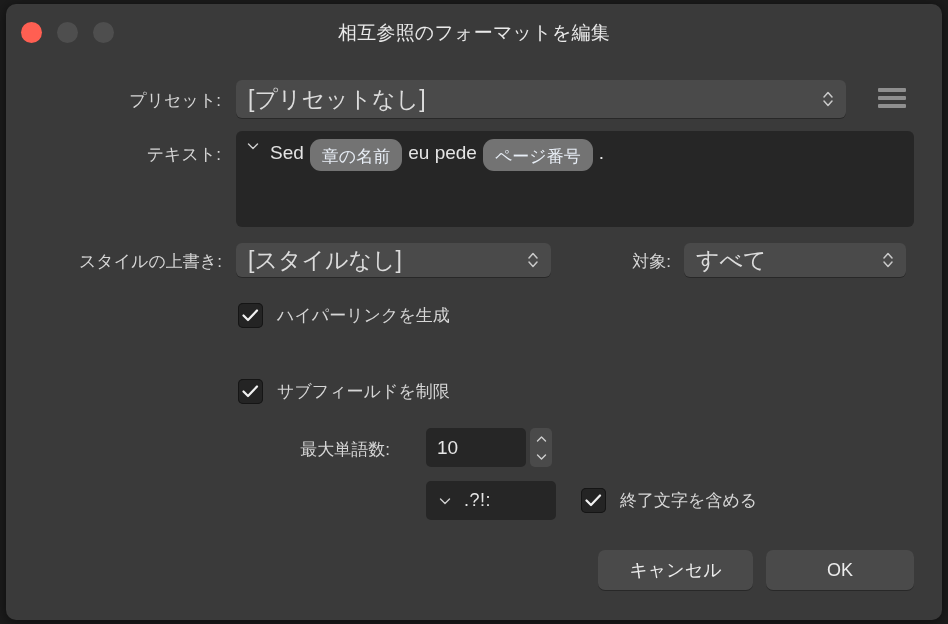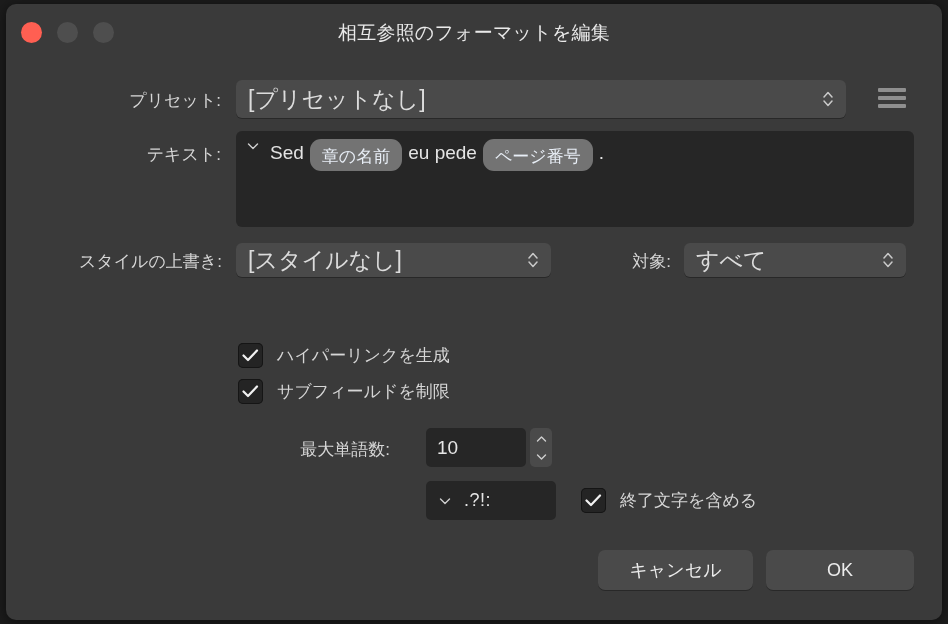--- a/index.html
+++ b/index.html
@@ -181,21 +181,21 @@
     left: 4px;
     top: 5px;
   }
   .cbtext {
     margin-left: 14px;
     font-size: 17px;
     color: #d6d6d6;
     white-space: nowrap;
   }
 
-  #cb-hyperlink { left: 232px; top: 299px; margin-top: 40px; }
+  #cb-hyperlink { left: 232px; top: 299px; }
   #cb-subfield  { left: 232px; top: 375px; }
   #cb-ellipsis  { left: 575px; top: 431px; }
   #cb-incterm   { left: 575px; top: 484px; }
 
   
   #maxwords-label { left: 244px; top: 434px; width: 140px; }
   #maxwords-field {
     position: absolute;
     left: 420px;
     top: 424px;

